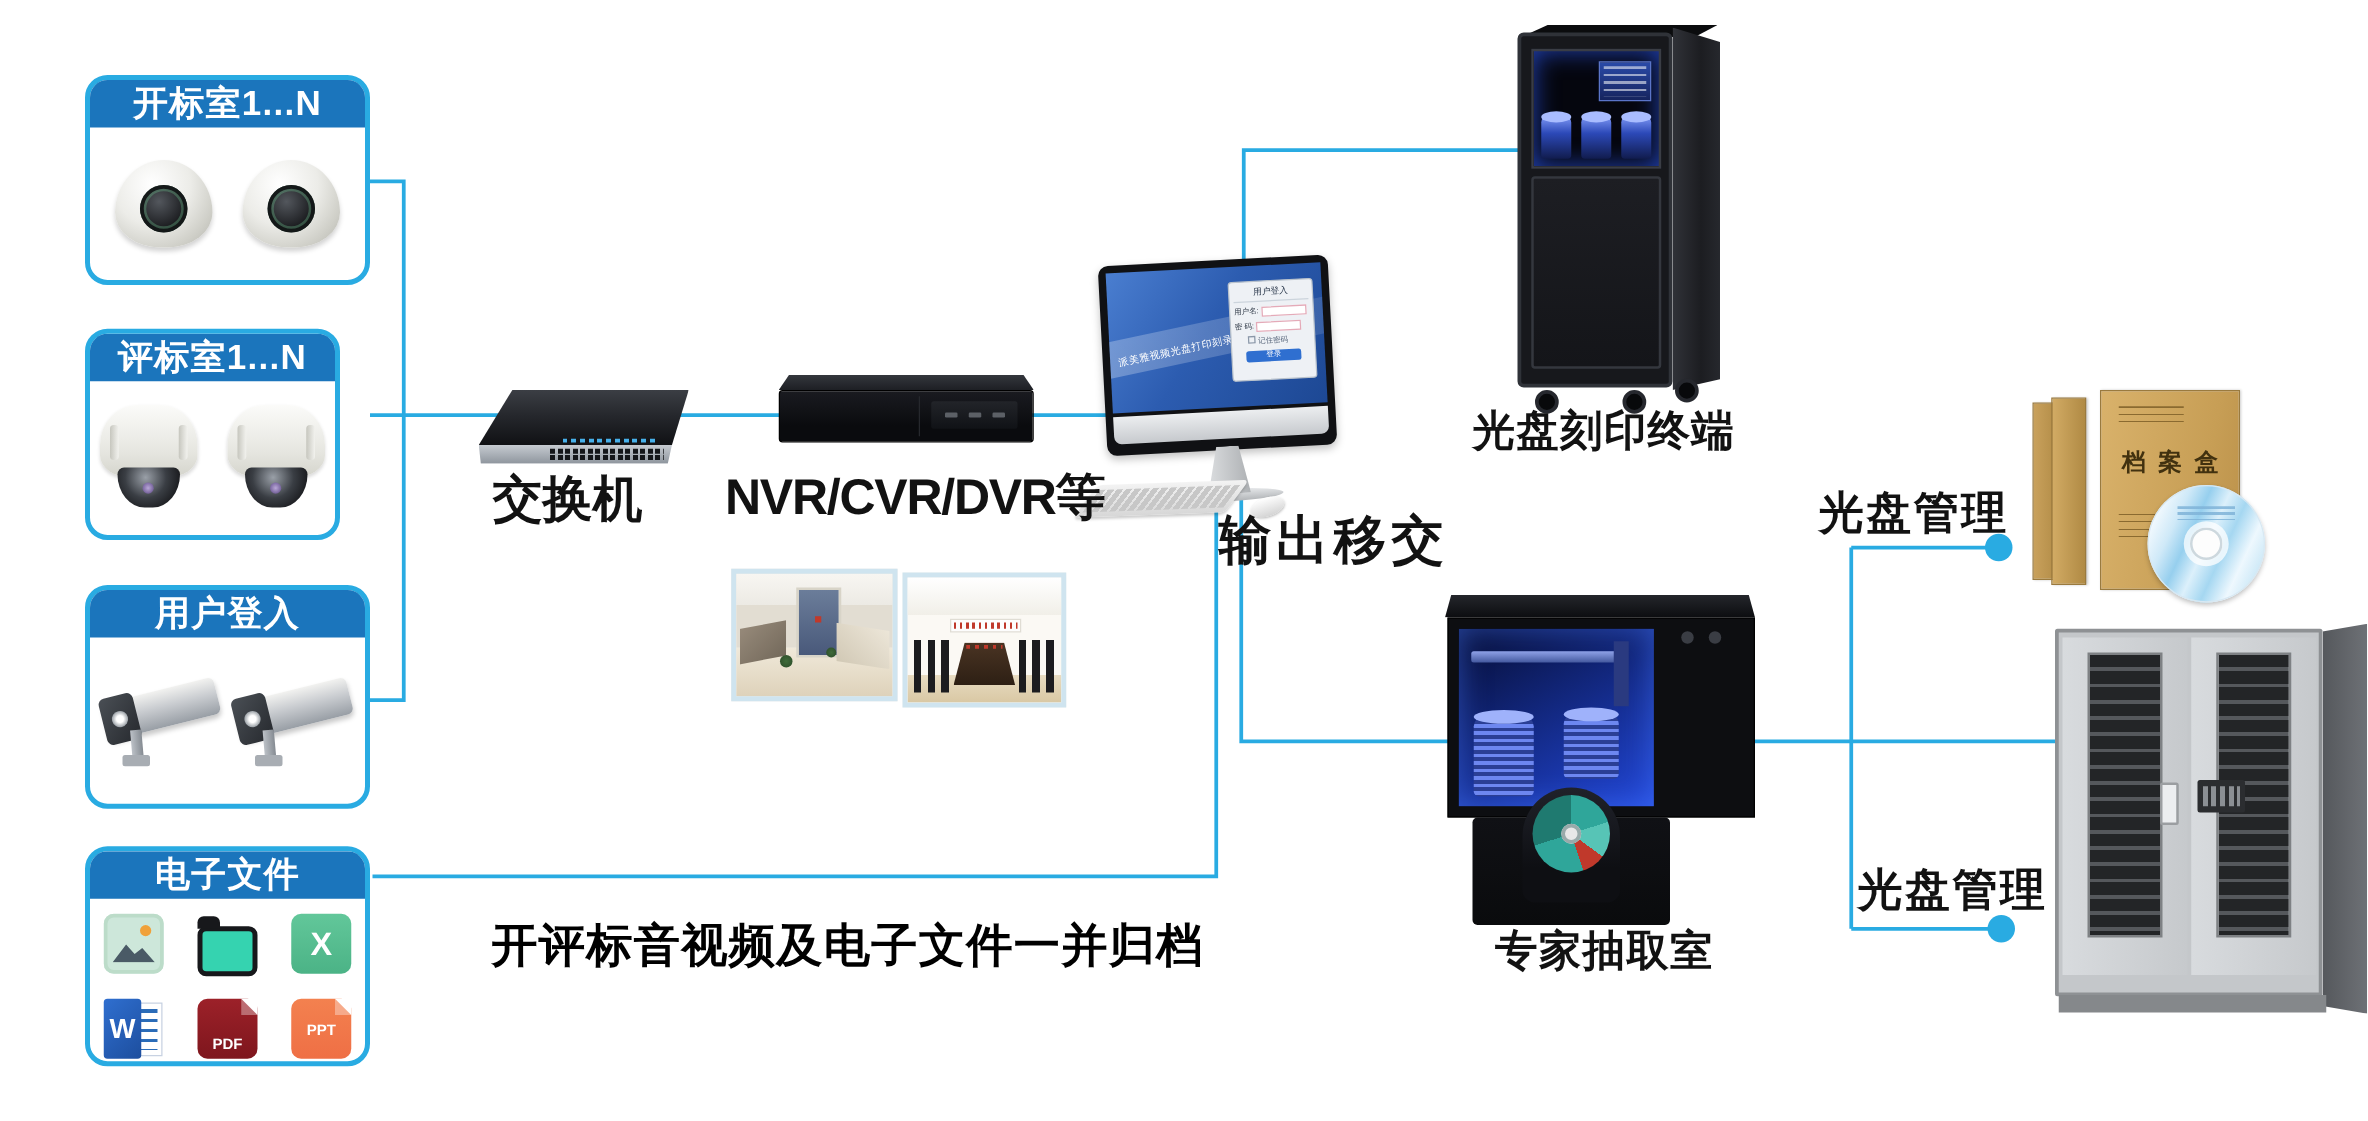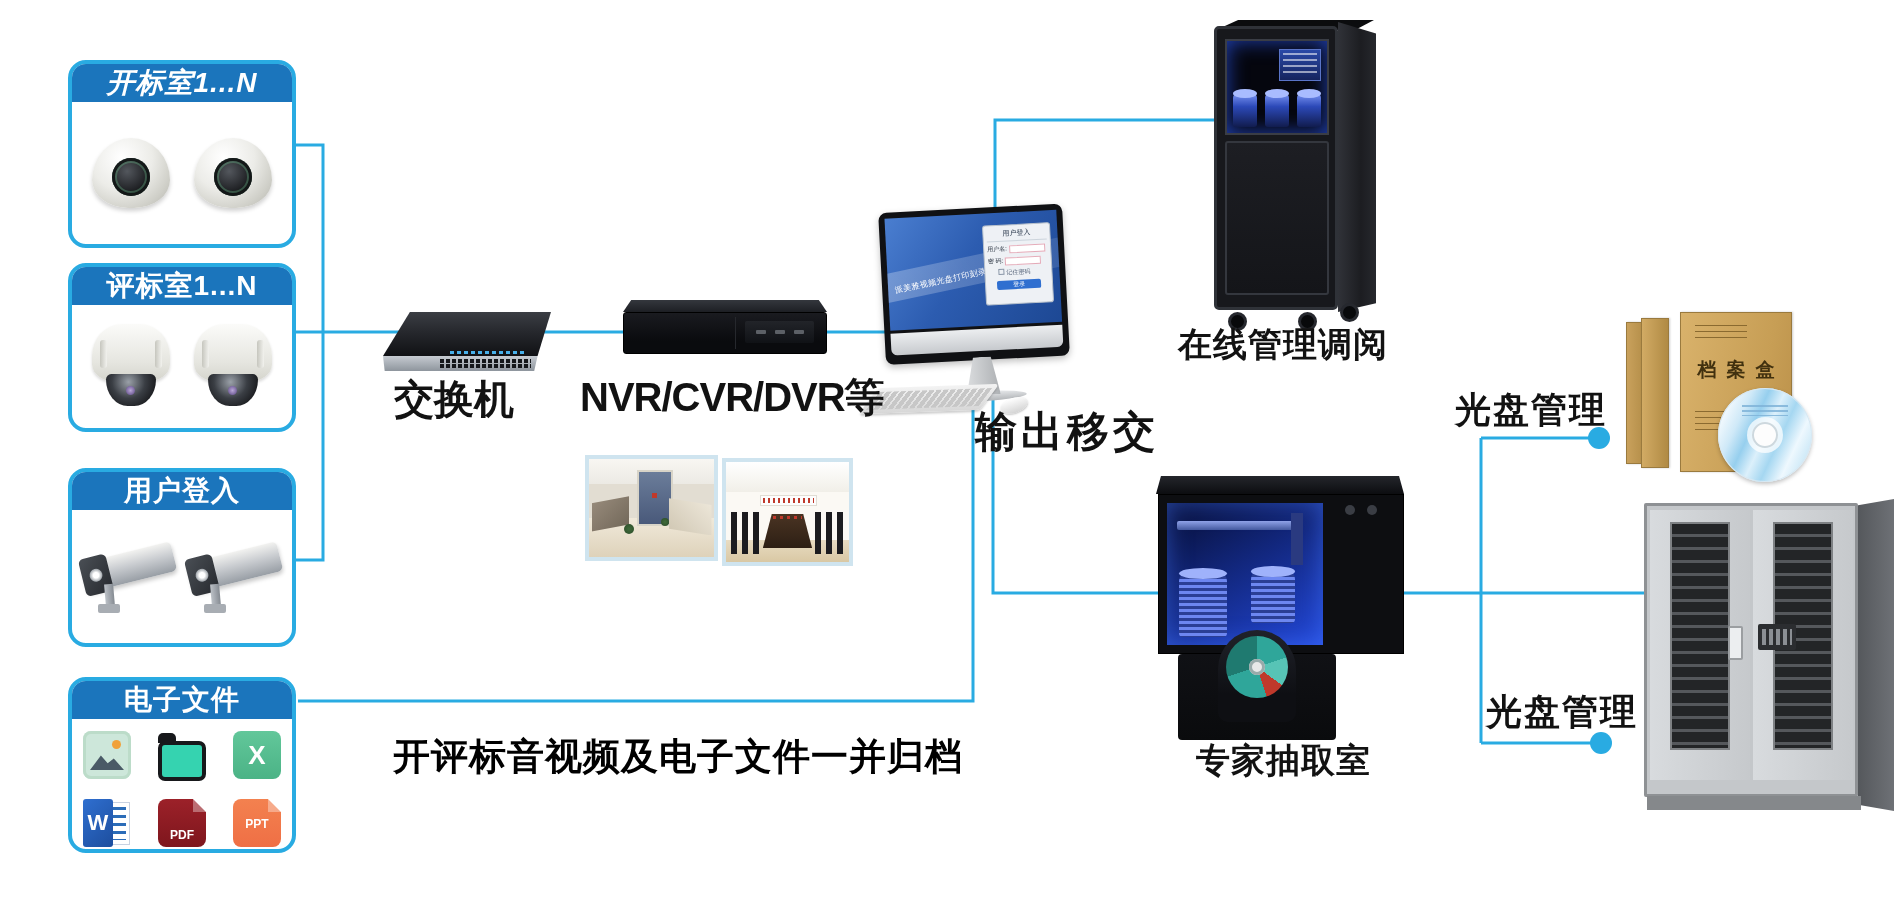--- a/index.html
+++ b/index.html
@@ -6,22 +6,22 @@
   .stage{position:relative;width:1894px;height:897px;background:#fff;overflow:hidden;
          font-family:"Liberation Sans","DejaVu Sans",sans-serif;}
   svg.wires{position:absolute;left:0;top:0;z-index:1;}
   .dev{position:absolute;z-index:2;}
   .lbl{position:absolute;z-index:3;color:#121212;font-weight:700;white-space:nowrap;}
 
   
   .room{position:absolute;z-index:2;border:4px solid #29abe2;border-radius:18px;background:#fff;box-sizing:border-box;overflow:hidden;}
   .room-header{background:#1b75bc;color:#fff;font-weight:700;font-size:28px;line-height:38px;height:38px;text-align:center;letter-spacing:1px;}
   .room-body{display:flex;justify-content:center;align-items:center;gap:24px;height:calc(100% - 38px);}
-  #room-kaibiao{left:68px;top:60px;width:228px;height:188px;font-style:italic;}
-  #room-pingbiao{left:68px;top:263px;width:228px;height:169px;}
+  #room-kaibiao{left:68px;top:60px;width:228px;height:168px;}
+  #room-pingbiao{left:68px;top:263px;width:204px;height:169px;}
   #room-zhuanjia{left:68px;top:468px;width:228px;height:179px;}
   #room-efiles{left:68px;top:677px;width:228px;height:176px;}
 
   
   .cam-dome{width:78px;height:70px;position:relative;border-radius:50% 50% 46% 46%/60% 60% 40% 40%;
     background:radial-gradient(ellipse at 38% 28%,#ffffff 0%,#ecece8 45%,#cfcfc8 75%,#b3b3ac 100%);
     box-shadow:0 3px 4px rgba(0,0,0,.18);}
   .cam-dome::after{content:"";position:absolute;left:50%;top:56%;transform:translate(-50%,-50%);
     width:38px;height:38px;border-radius:50%;
     background:radial-gradient(circle at 40% 35%,#53575d,#17181b 68%);
@@ -411,21 +411,21 @@
         <div class="srv-disc srv-d1"></div>
         <div class="srv-disc srv-d2"></div>
         <div class="srv-disc srv-d3"></div>
       </div>
       <div class="srv-door"></div>
     </div>
     <div class="srv-wheel srv-w1"></div>
     <div class="srv-wheel srv-w2"></div>
     <div class="srv-wheel srv-w3"></div>
   </div>
-  <div class="lbl" id="lbl-online">在线管理调阅</div>
+  <div class="lbl" id="lbl-online">光盘刻印终端</div>
 
   <div class="dev" id="printer">
     <div class="pr-lid"></div>
     <div class="pr-body">
       <div class="pr-window">
         <div class="pr-arm"></div>
         <div class="pr-spindle pr-s1"></div>
         <div class="pr-spindle pr-s2"></div>
       </div>
       <div class="pr-hinge"></div>

